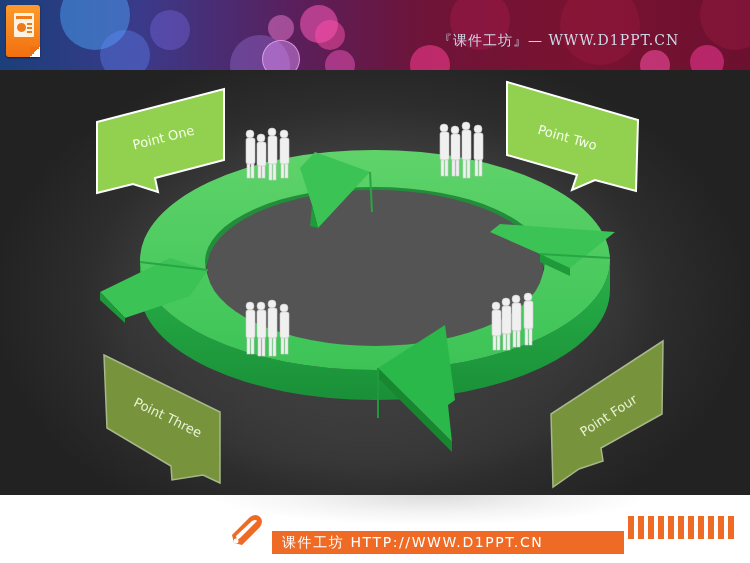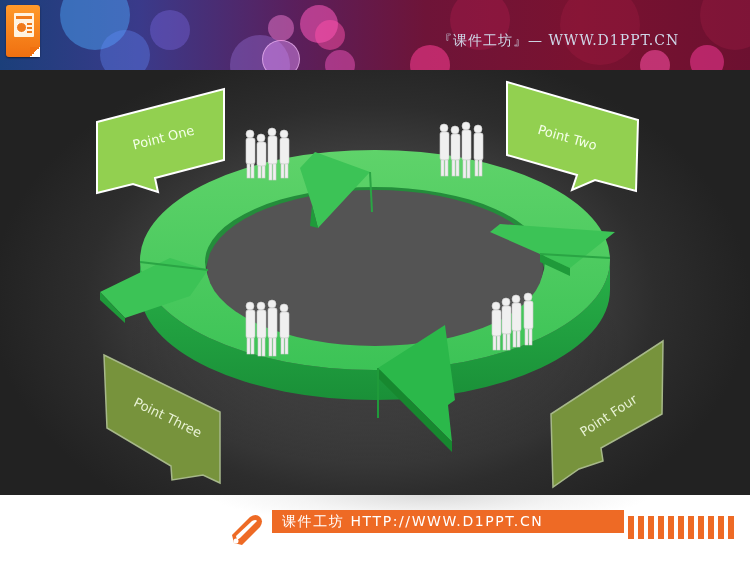--- a/index.html
+++ b/index.html
@@ -18,21 +18,21 @@
 
     .stage { position: absolute; left: 0; top: 70px; width: 750px; height: 425px;
       background: radial-gradient(ellipse 380px 260px at 370px 230px, #6b6b6b 0%, #4a4a4a 40%, #2d2d2d 75%, #222 100%); }
     .stage svg { position: absolute; left: 0; top: 0; }
 
     .callout-text { position: absolute; font-family: "DejaVu Sans", sans-serif; font-size: 13px; white-space: nowrap; transform-origin: center center; }
 
     .footer { position: absolute; left: 0; top: 495px; width: 750px; height: 68px;
       background: radial-gradient(ellipse 220px 30px at 430px 0px, #dcdcdc 0%, #f4f4f4 60%, #ffffff 100%); }
     .pencil { position: absolute; left: 228px; top: 18px; }
-    .footer-band { position: absolute; left: 272px; top: 15px; width: 352px; height: 23px; background: #ee6a25; }
+    .footer-band { position: absolute; left: 272px; top: 36px; width: 352px; height: 23px; background: #ee6a25; }
     .footer-text { position: absolute; left: 10px; top: 3px; font-family: "DejaVu Sans", sans-serif; font-size: 14px; color: #ffffff; letter-spacing: 1.6px; white-space: nowrap; }
     .stripes { position: absolute; left: 628px; top: 21px; height: 23px; display: flex; gap: 4px; }
     .stripes span { display: block; width: 6px; height: 23px; background: #ee6a25; }
   </style>
 </head>
 <body>
 
 <div class="header">
   <div class="bokeh" style="left:60px;top:-20px;width:70px;height:70px;background:rgba(80,170,255,0.45);"></div>
   <div class="bokeh" style="left:100px;top:30px;width:50px;height:50px;background:rgba(100,140,255,0.35);"></div>

